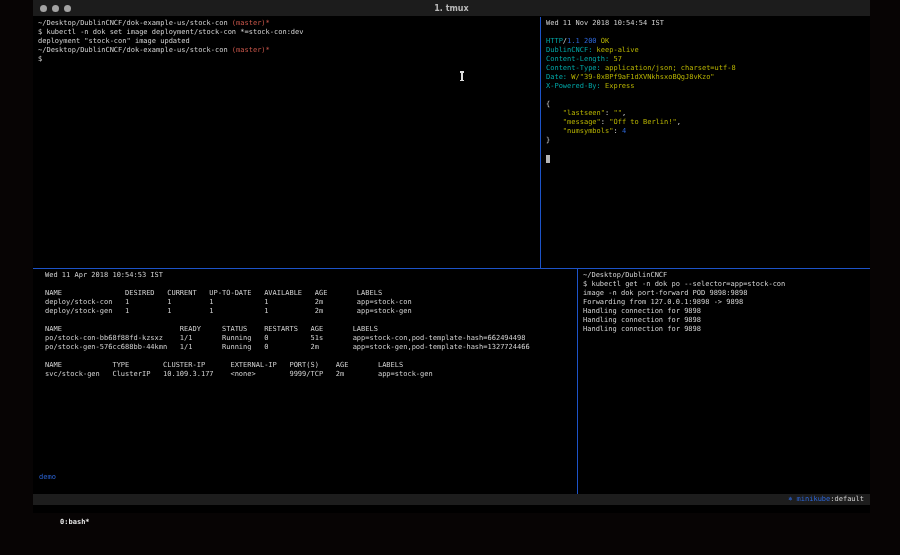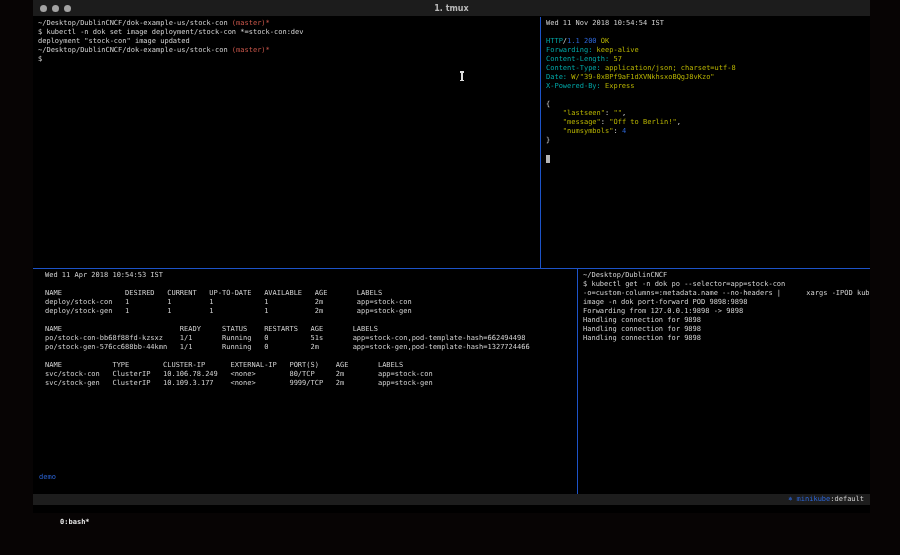--- a/index.html
+++ b/index.html
@@ -84,21 +84,21 @@
         <div class="ln c-def">$ kubectl -n dok set image deployment/stock-con *=stock-con:dev</div>
         <div class="ln c-def">deployment "stock-con" image updated</div>
         <div class="ln"><span class="c-def">~/Desktop/DublinCNCF/dok-example-us/stock-con</span><span class="c-red"> (master)*</span></div>
         <div class="ln c-def">$</div>
       </div>
 
       <div class="pane pane-tr">
         <div class="ln c-def">Wed 11 Nov 2018 10:54:54 IST</div>
         <div class="ln"></div>
         <div class="ln"><span class="c-cyan">HTTP</span><span class="c-def">/</span><span class="c-blue">1.1 200</span><span class="c-yel"> OK</span></div>
-        <div class="ln"><span class="c-cyan">Forwarding:</span><span class="c-yel"> keep-alive</span></div>
+        <div class="ln"><span class="c-cyan">DublinCNCF:</span><span class="c-yel"> keep-alive</span></div>
         <div class="ln"><span class="c-cyan">Content-Length:</span><span class="c-yel"> 57</span></div>
         <div class="ln"><span class="c-cyan">Content-Type:</span><span class="c-yel"> application/json; charset=utf-8</span></div>
         <div class="ln"><span class="c-cyan">Date:</span><span class="c-yel"> W/"39-0xBPf9aF1dXVNkhsxoBQgJ8vKzo"</span></div>
         <div class="ln"><span class="c-cyan">X-Powered-By:</span><span class="c-yel"> Express</span></div>
         <div class="ln"></div>
         <div class="ln c-def">{</div>
         <div class="ln"><span class="c-yel">    "lastseen"</span><span class="c-def">: </span><span class="c-yel">""</span><span class="c-def">,</span></div>
         <div class="ln"><span class="c-yel">    "message"</span><span class="c-def">: </span><span class="c-yel">"Off to Berlin!"</span><span class="c-def">,</span></div>
         <div class="ln"><span class="c-yel">    "numsymbols"</span><span class="c-def">: </span><span class="c-blue">4</span></div>
         <div class="ln c-def">}</div>
@@ -111,28 +111,26 @@
         <div class="ln"></div>
         <div class="ln c-def">NAME               DESIRED   CURRENT   UP-TO-DATE   AVAILABLE   AGE       LABELS</div>
         <div class="ln c-def">deploy/stock-con   1         1         1            1           2m        app=stock-con</div>
         <div class="ln c-def">deploy/stock-gen   1         1         1            1           2m        app=stock-gen</div>
         <div class="ln"></div>
         <div class="ln c-def">NAME                            READY     STATUS    RESTARTS   AGE       LABELS</div>
         <div class="ln c-def">po/stock-con-bb68f88fd-kzsxz    1/1       Running   0          51s       app=stock-con,pod-template-hash=662494498</div>
         <div class="ln c-def">po/stock-gen-576cc688bb-44kmn   1/1       Running   0          2m        app=stock-gen,pod-template-hash=1327724466</div>
         <div class="ln"></div>
         <div class="ln c-def">NAME            TYPE        CLUSTER-IP      EXTERNAL-IP   PORT(S)    AGE       LABELS</div>
-        <div class="ln c-def">svc/stock-con   ClusterIP   10.106.78.249   &lt;none&gt;        80/TCP     2m        app=stock-con</div>
         <div class="ln c-def">svc/stock-gen   ClusterIP   10.109.3.177    &lt;none&gt;        9999/TCP   2m        app=stock-gen</div>
       </div>
 
       <div class="pane pane-br">
         <div class="ln c-def">~/Desktop/DublinCNCF</div>
         <div class="ln c-def">$ kubectl get -n dok po --selector=app=stock-con</div>
-        <div class="ln c-def">-o=custom-columns=:metadata.name --no-headers |      xargs -IPOD kub</div>
         <div class="ln c-def">image -n dok port-forward POD 9898:9898</div>
         <div class="ln c-def">Forwarding from 127.0.0.1:9898 -&gt; 9898</div>
         <div class="ln c-def">Handling connection for 9898</div>
         <div class="ln c-def">Handling connection for 9898</div>
         <div class="ln c-def">Handling connection for 9898</div>
       </div>
 
       <div class="vborder vb-top"></div>
       <div class="hborder"></div>
       <div class="vborder vb-bottom"></div>

